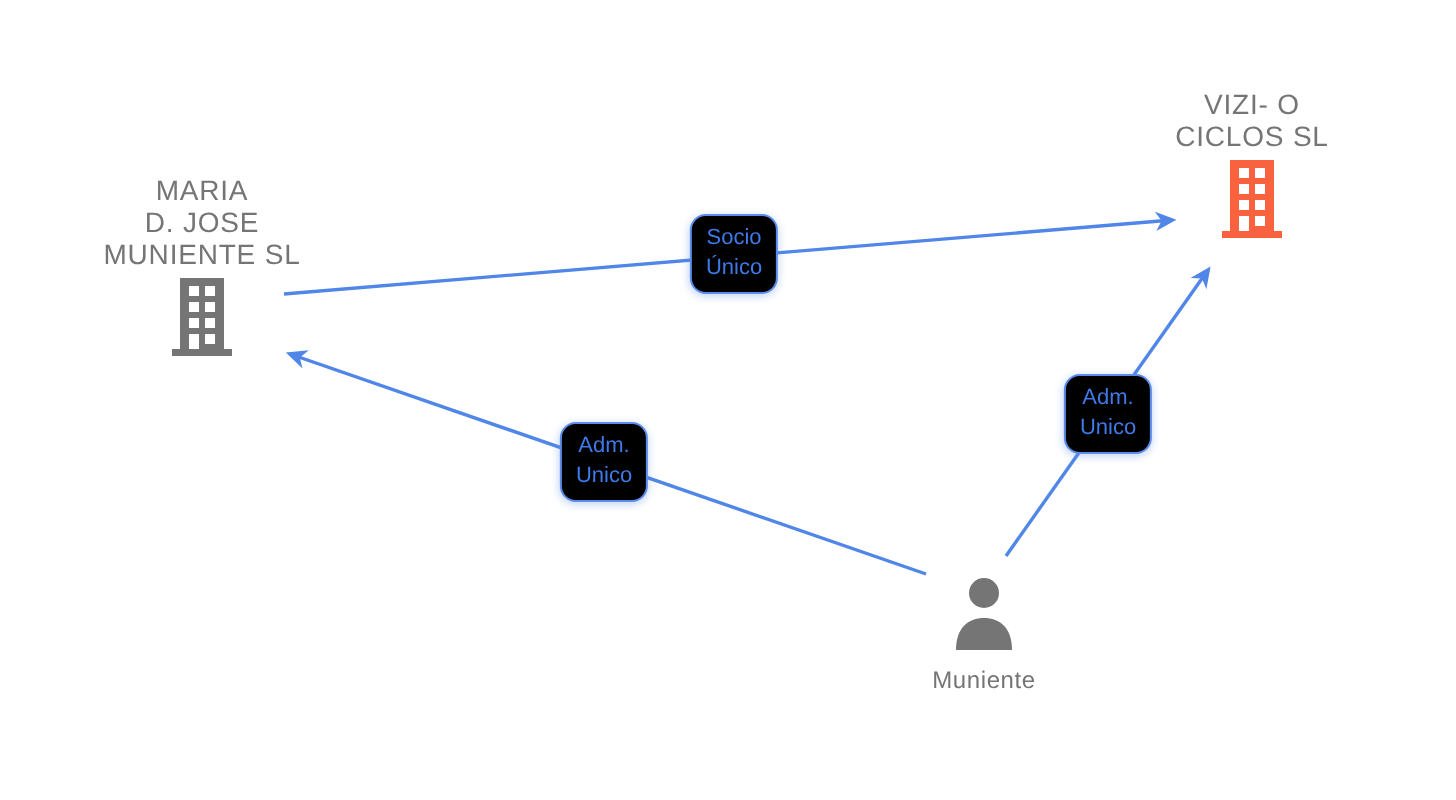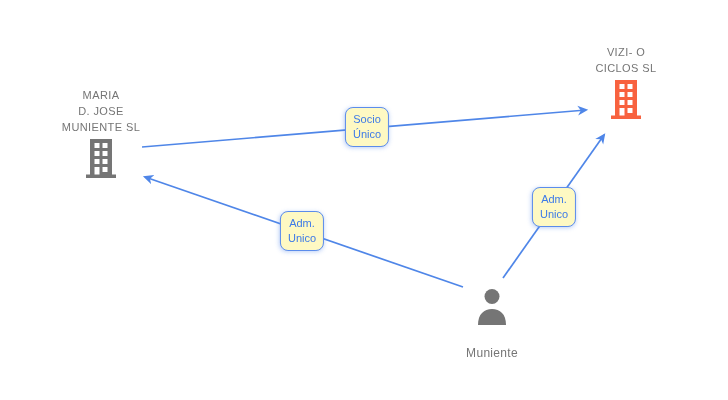--- a/index.html
+++ b/index.html
@@ -2,28 +2,28 @@
 <html><head>
 <meta charset="utf-8">
 <style>
   html,body{margin:0;padding:0;background:#ffffff;}
   #canvas{
     position:relative;width:728px;height:400px;background:#ffffff;overflow:hidden;
     font-family:"Liberation Sans","DejaVu Sans",sans-serif;
   }
   #edge-layer{position:absolute;left:0;top:0;z-index:1;}
   .node{position:absolute;z-index:2;width:120px;text-align:center;cursor:pointer;}
-  .node .nlabel{color:#757575;font-size:11px;line-height:16px;letter-spacing:.4px;}
+  .node .nlabel{color:#757575;font-size:14px;line-height:16px;letter-spacing:.4px;}
   .node .icon-wrap{display:block;margin-top:3px;}
   .icon-gray{color:#757575;}
   .icon-orange{color:#f8623f;}
-  .person-label{color:#757575;font-size:12px;line-height:17px;letter-spacing:.3px;margin-top:16px;}
+  .person-label{color:#757575;font-size:12px;line-height:17px;letter-spacing:.3px;margin-top:2px;}
   .edge-label{
     position:absolute;z-index:3;transform:translate(-50%,-50%);
-    background:#fef9c3;border:1.5px solid #5b8ceb;border-radius:8px;
+    background:#000000;border:1.5px solid #5b8ceb;border-radius:8px;
     padding:4px 7px;color:#3d7ae8;font-size:11px;line-height:15px;text-align:center;
     box-shadow:0 1px 4px rgba(90,140,235,.4);
   }
   .watermark{
     position:absolute;right:3px;bottom:3px;z-index:4;white-space:nowrap;
     font-family:"DejaVu Serif","Liberation Serif",serif;font-style:italic;
   }
   .wm-c{color:#1f7f92;font-size:13px;font-style:normal;vertical-align:1px;margin-right:3px;}
   .wm-e{color:#ef7d24;font-size:18px;font-weight:bold;}
   .wm-rest{color:#1f7f92;font-size:14px;letter-spacing:.5px;}

